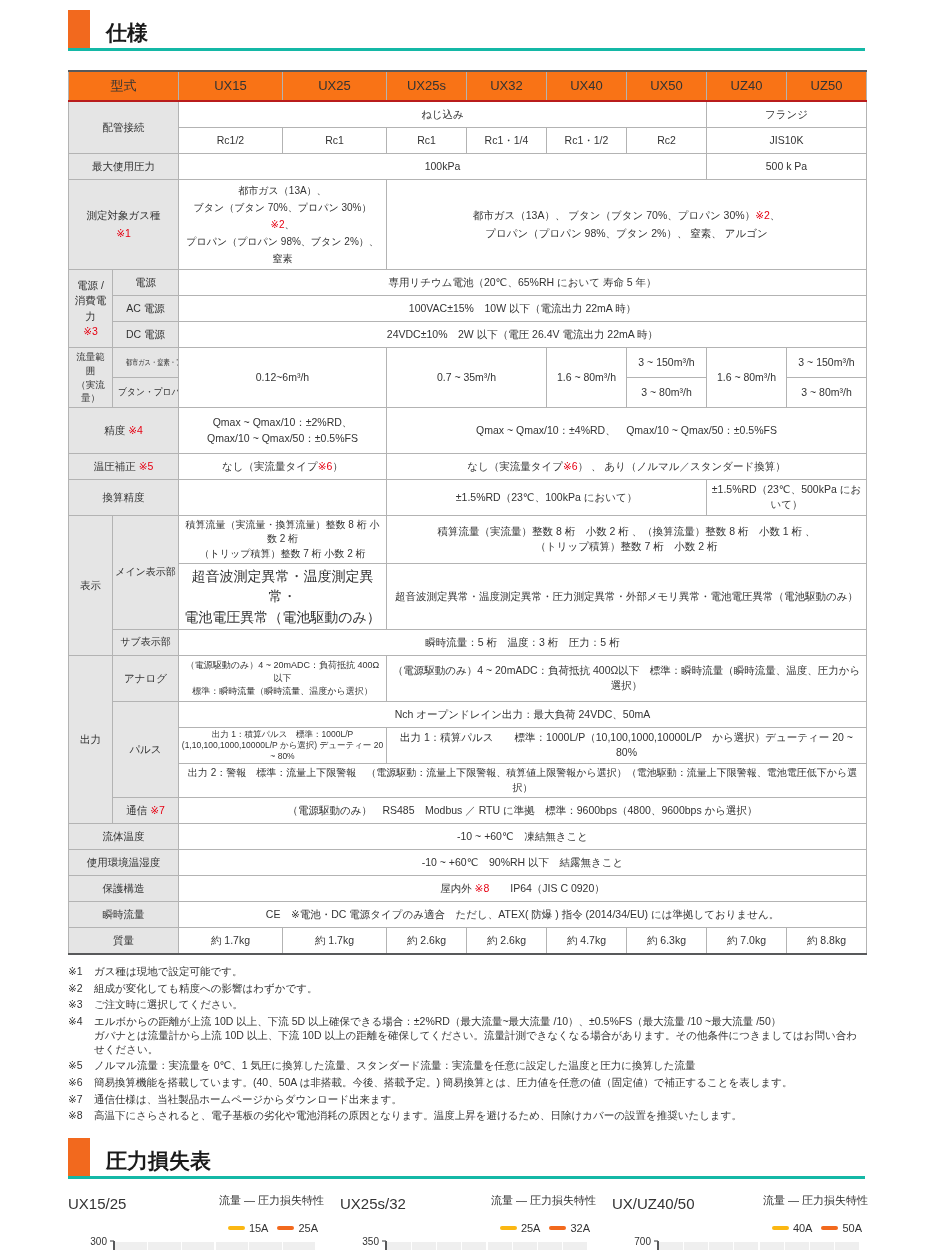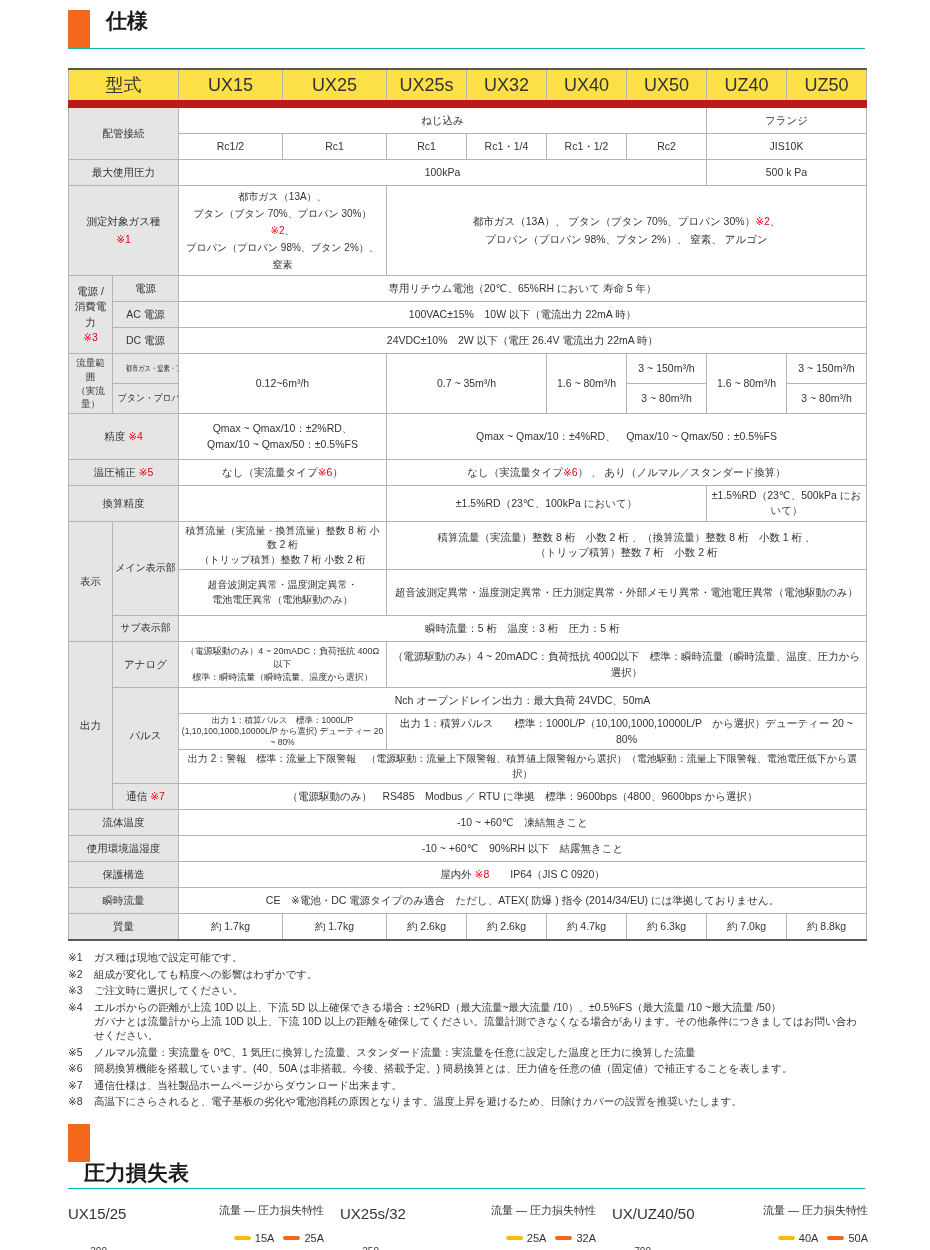--- a/index.html
+++ b/index.html
@@ -1,50 +1,50 @@
 <!DOCTYPE html>
 <html><head>
 <meta charset="utf-8">
 <style>
   html,body{margin:0;padding:0;background:#fff;}
   .page{position:relative;width:930px;height:1250px;background:#fff;overflow:hidden;
         font-family:"Liberation Sans","DejaVu Sans",sans-serif;color:#333;}
   .content{padding:10px 65px 0 68px;}
   
-  .sec{display:flex;align-items:flex-start;border-bottom:1px solid #14b8a6;}
+  .sec{display:flex;align-items:flex-end;border-bottom:3px solid #14b8a6;}
   .sec-square{width:22px;height:38px;background:#F2691E;flex:none;}
   .sec-title{font-size:21px;font-weight:bold;color:#1a1a1a;margin:0 0 5px 16px;line-height:1;}
   
   .spec-table{border-collapse:collapse;table-layout:fixed;width:798px;margin-top:19px;
               font-size:10.5px;line-height:1.45;color:#333;
               border-top:2px solid #58595B;border-bottom:2px solid #58595B;}
   .spec-table td{border:1px solid #b3b3b3;padding:2px 3px;text-align:center;vertical-align:middle;
                  background:#fff;height:21px;overflow:hidden;}
-  .spec-table tr.hdr td{background:#fde047;font-size:18px;height:24px;border-bottom:8px solid #b91c1c;}
+  .spec-table tr.hdr td{background:#f97316;font-size:13px;height:24px;border-bottom:2px solid #b91c1c;}
   .spec-table td.lab{background:#e5e5e5;}
   .spec-table td.sm{font-size:8.5px;line-height:1.3;padding:1px 2px;}
   .spec-table td.gas{height:58px;line-height:1.7;}
   .spec-table td.tall2{height:41px;}
   .sq{display:inline-block;transform:scaleX(.78);transform-origin:center;white-space:nowrap;font-size:8px;}
   .sq2{display:inline-block;transform:scaleX(.92);transform-origin:center;white-space:nowrap;font-size:9.5px;}
   .diag{background:linear-gradient(to top right,#fff 49.5%,#999 49.5%,#999 50.5%,#fff 50.5%);}
   .rd{color:#E60012;}
   
   .fnotes{margin-top:9px;}
   .fn{display:flex;font-size:10.5px;line-height:1.34;margin-bottom:2.5px;color:#333;}
   .fn .mk{width:26px;flex:none;}
   .fn .tx{flex:1;}
   
-  .sec2{margin-top:16px;flex-direction:column;}
+  .sec2{margin-top:16px;}
   
   .charts{display:flex;gap:16px;margin-top:14px;}
   .chart{width:256px;flex:none;}
   .chart-head{display:flex;justify-content:space-between;align-items:flex-start;margin-bottom:2px;}
   .chart-title{font-size:15px;color:#333;padding-top:2px;}
-  .chart-legend{text-align:right;}
+  .chart-legend{}
   .lg-title{font-size:11px;color:#333;}
   .lg-items{font-size:11px;color:#333;margin-top:14px;}
   .sw{display:inline-block;width:17px;height:4px;border-radius:2px;vertical-align:2px;margin:0 4px 0 9px;}
 </style>
 </head>
 <body>
 
 <div class="page">
 <div class="content">
 
@@ -146,21 +146,21 @@
       <td colspan="4">±1.5%RD（23℃、100kPa において）</td>
       <td colspan="2">±1.5%RD（23℃、500kPa において）</td>
     </tr>
     <tr>
       <td rowspan="3" class="lab">表示</td>
       <td rowspan="2" class="lab" style="font-size:10px;padding:1px">メイン表示部</td>
       <td colspan="2" class="tall2" style="font-size:10px">積算流量（実流量・換算流量）整数 8 桁 小数 2 桁<br>（トリップ積算）整数 7 桁 小数 2 桁</td>
       <td colspan="6" class="tall2">積算流量（実流量）整数 8 桁　小数 2 桁 、（換算流量）整数 8 桁　小数 1 桁 、<br>（トリップ積算）整数 7 桁　小数 2 桁</td>
     </tr>
     <tr>
-      <td colspan="2" class="tall2" style="font-size:10px">超音波測定異常・温度測定異常・<br>電池電圧異常（電池駆動のみ）</td>
+      <td colspan="2" class="tall2" style="font-size:14px">超音波測定異常・温度測定異常・<br>電池電圧異常（電池駆動のみ）</td>
       <td colspan="6" class="tall2">超音波測定異常・温度測定異常・圧力測定異常・外部メモリ異常・電池電圧異常（電池駆動のみ）</td>
     </tr>
     <tr>
       <td class="lab" style="font-size:10px;padding:1px">サブ表示部</td>
       <td colspan="8">瞬時流量：5 桁　温度：3 桁　圧力：5 桁</td>
     </tr>
     <tr>
       <td rowspan="5" class="lab">出力</td>
       <td class="lab">アナログ</td>
       <td colspan="2" class="tall2" style="font-size:9px">（電源駆動のみ）4 ~ 20mADC：負荷抵抗 400Ω以下<br>標準：瞬時流量（瞬時流量、温度から選択）</td>

